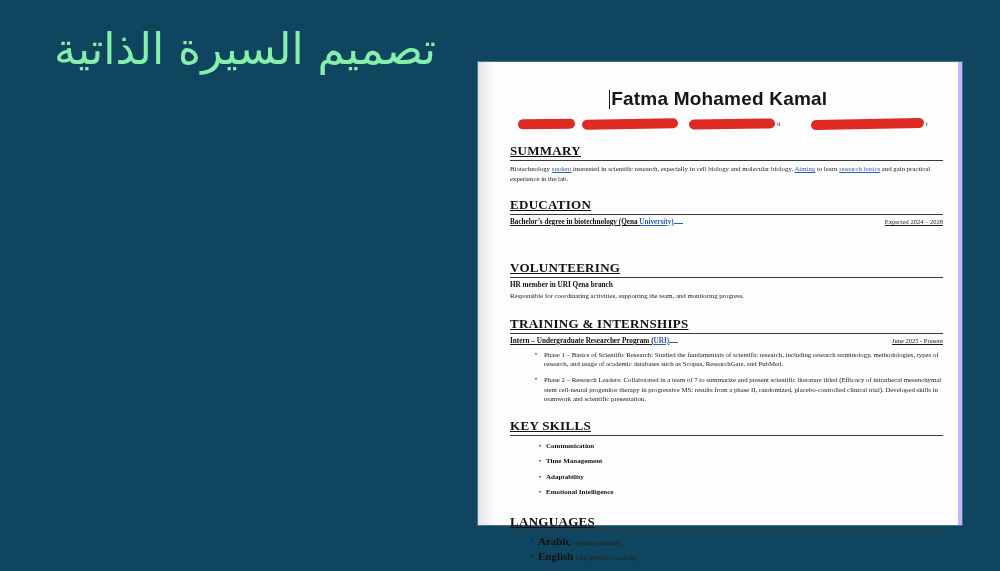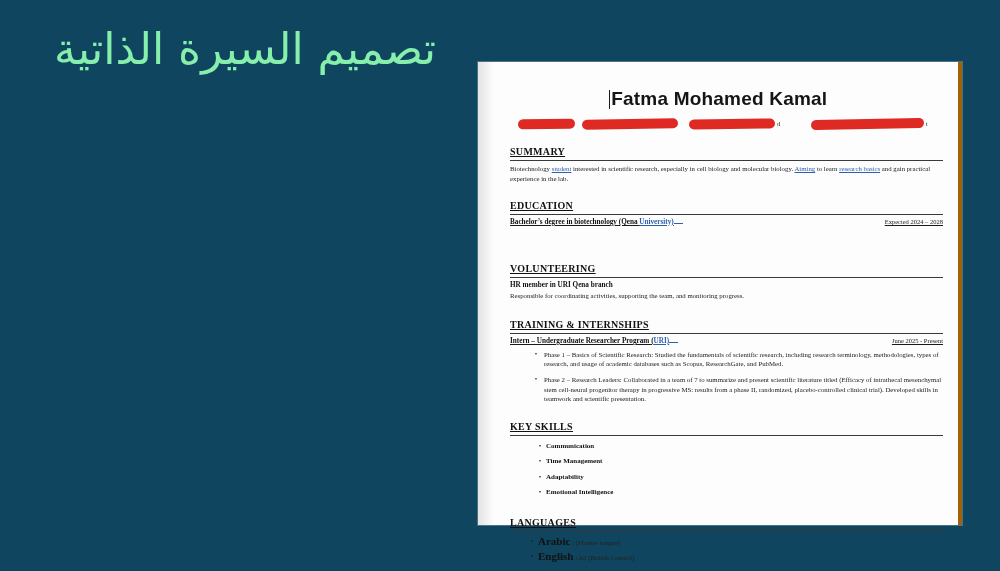--- a/index.html
+++ b/index.html
@@ -22,21 +22,21 @@
     line-height:1.4;
     direction:rtl;
     text-align:right;
   }
   
   .page{
     position:absolute;
     left:478px;top:62px;
     width:480px;height:463px;
     background:#fdfdfd;
-    border-right:4px solid #a16207;
+    border-right:4px solid #c4b5fd;
     box-shadow:0 0 0 1px rgba(255,255,255,0.25);
   }
   .page-edge-left{
     position:absolute;left:0;top:0;bottom:0;width:16px;
     background:linear-gradient(90deg,rgba(110,110,110,0.18),rgba(110,110,110,0));
     pointer-events:none;
   }
   .name-row{
     margin-top:26px;
     text-align:center;
@@ -85,21 +85,21 @@
     padding:0 15px 0 32px;
     color:#1a1a1a;
   }
   .sec-h{
     border-bottom:1px solid #3a3a3a;
     padding-bottom:1px;
     margin-bottom:3px;
   }
   .sec-h span{
     font-weight:700;
-    font-size:10px;
+    font-size:13px;
     letter-spacing:0.3px;
     text-decoration:underline;
     color:#111;
   }
   .body-text{
     margin:0;
     font-size:6.8px;
     line-height:9.5px;
     color:#222;
   }

